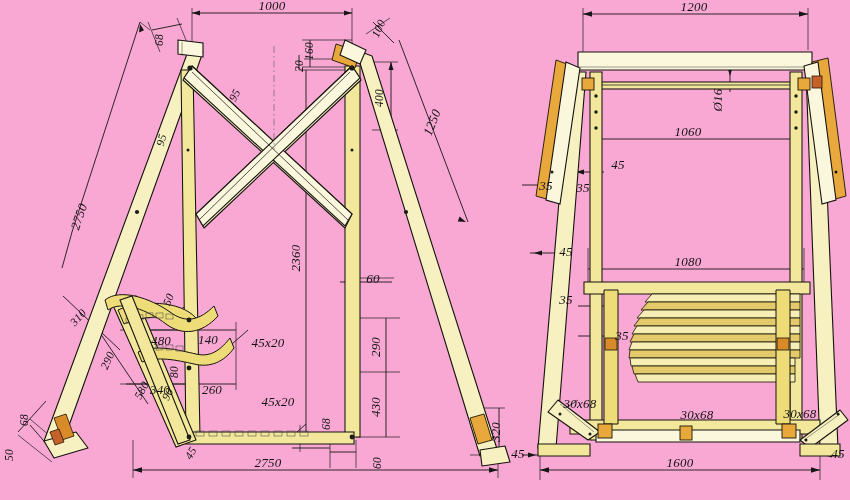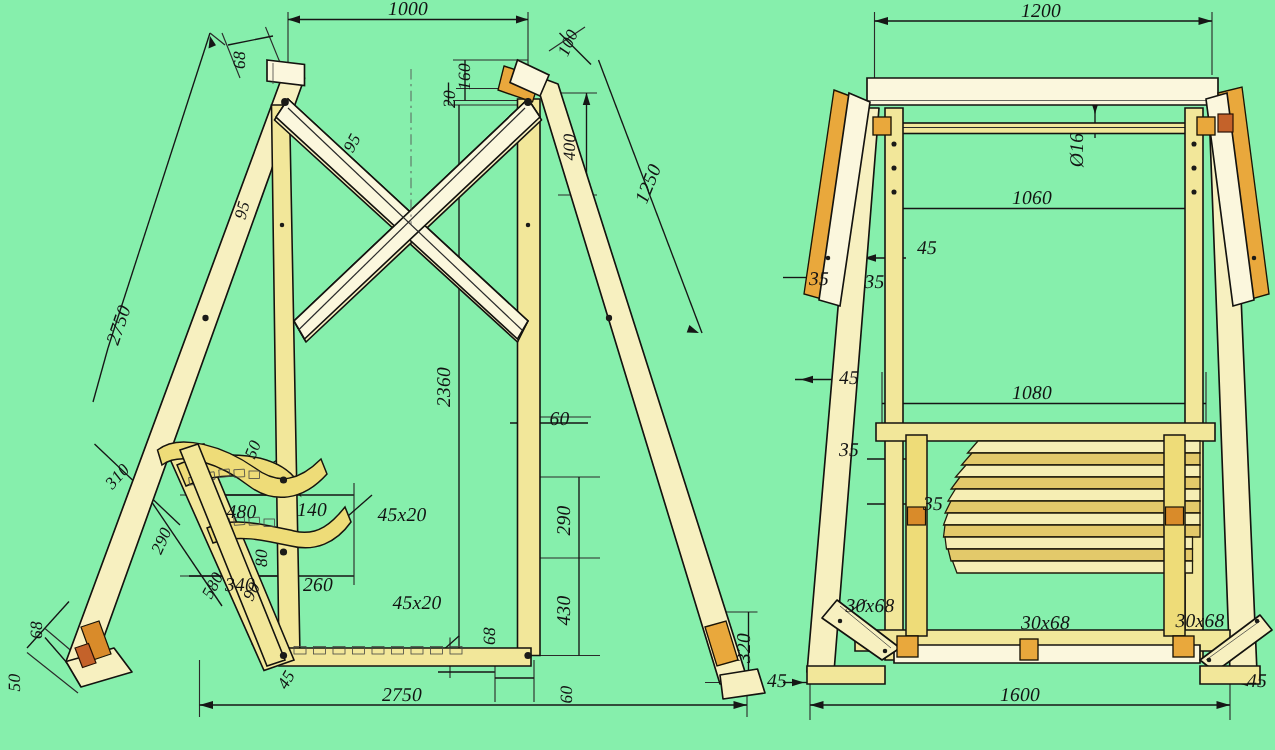--- a/index.html
+++ b/index.html
@@ -1,21 +1,21 @@
 <!DOCTYPE html>
 <html><head>
 <meta charset="utf-8">
 <title>Garden Swing Technical Drawing</title>
 <style>
   html,body{margin:0;padding:0;background:#ffffff;}
   body{
     font-family:"Liberation Serif", serif;
     width:850px;height:500px;overflow:hidden;position:relative;
   }
-  #sheet{position:absolute;left:0;top:0;width:850px;height:500px;background:#86efac;text-decoration:underline;}
+  #sheet{position:absolute;left:0;top:0;width:850px;height:500px;background:#f9a8d4;text-decoration:underline;}
   svg.dwg{position:absolute;left:0;top:0;width:850px;height:500px;}
   .dimtext{
     font-family:"Liberation Serif", serif;
     font-style:italic;
     font-size:13px;
     fill:#121212;
     letter-spacing:.2px;
   }
   .dimtext.sm{font-size:11.5px;}
   .dimline{stroke:#161616;stroke-width:.9;fill:none;}

